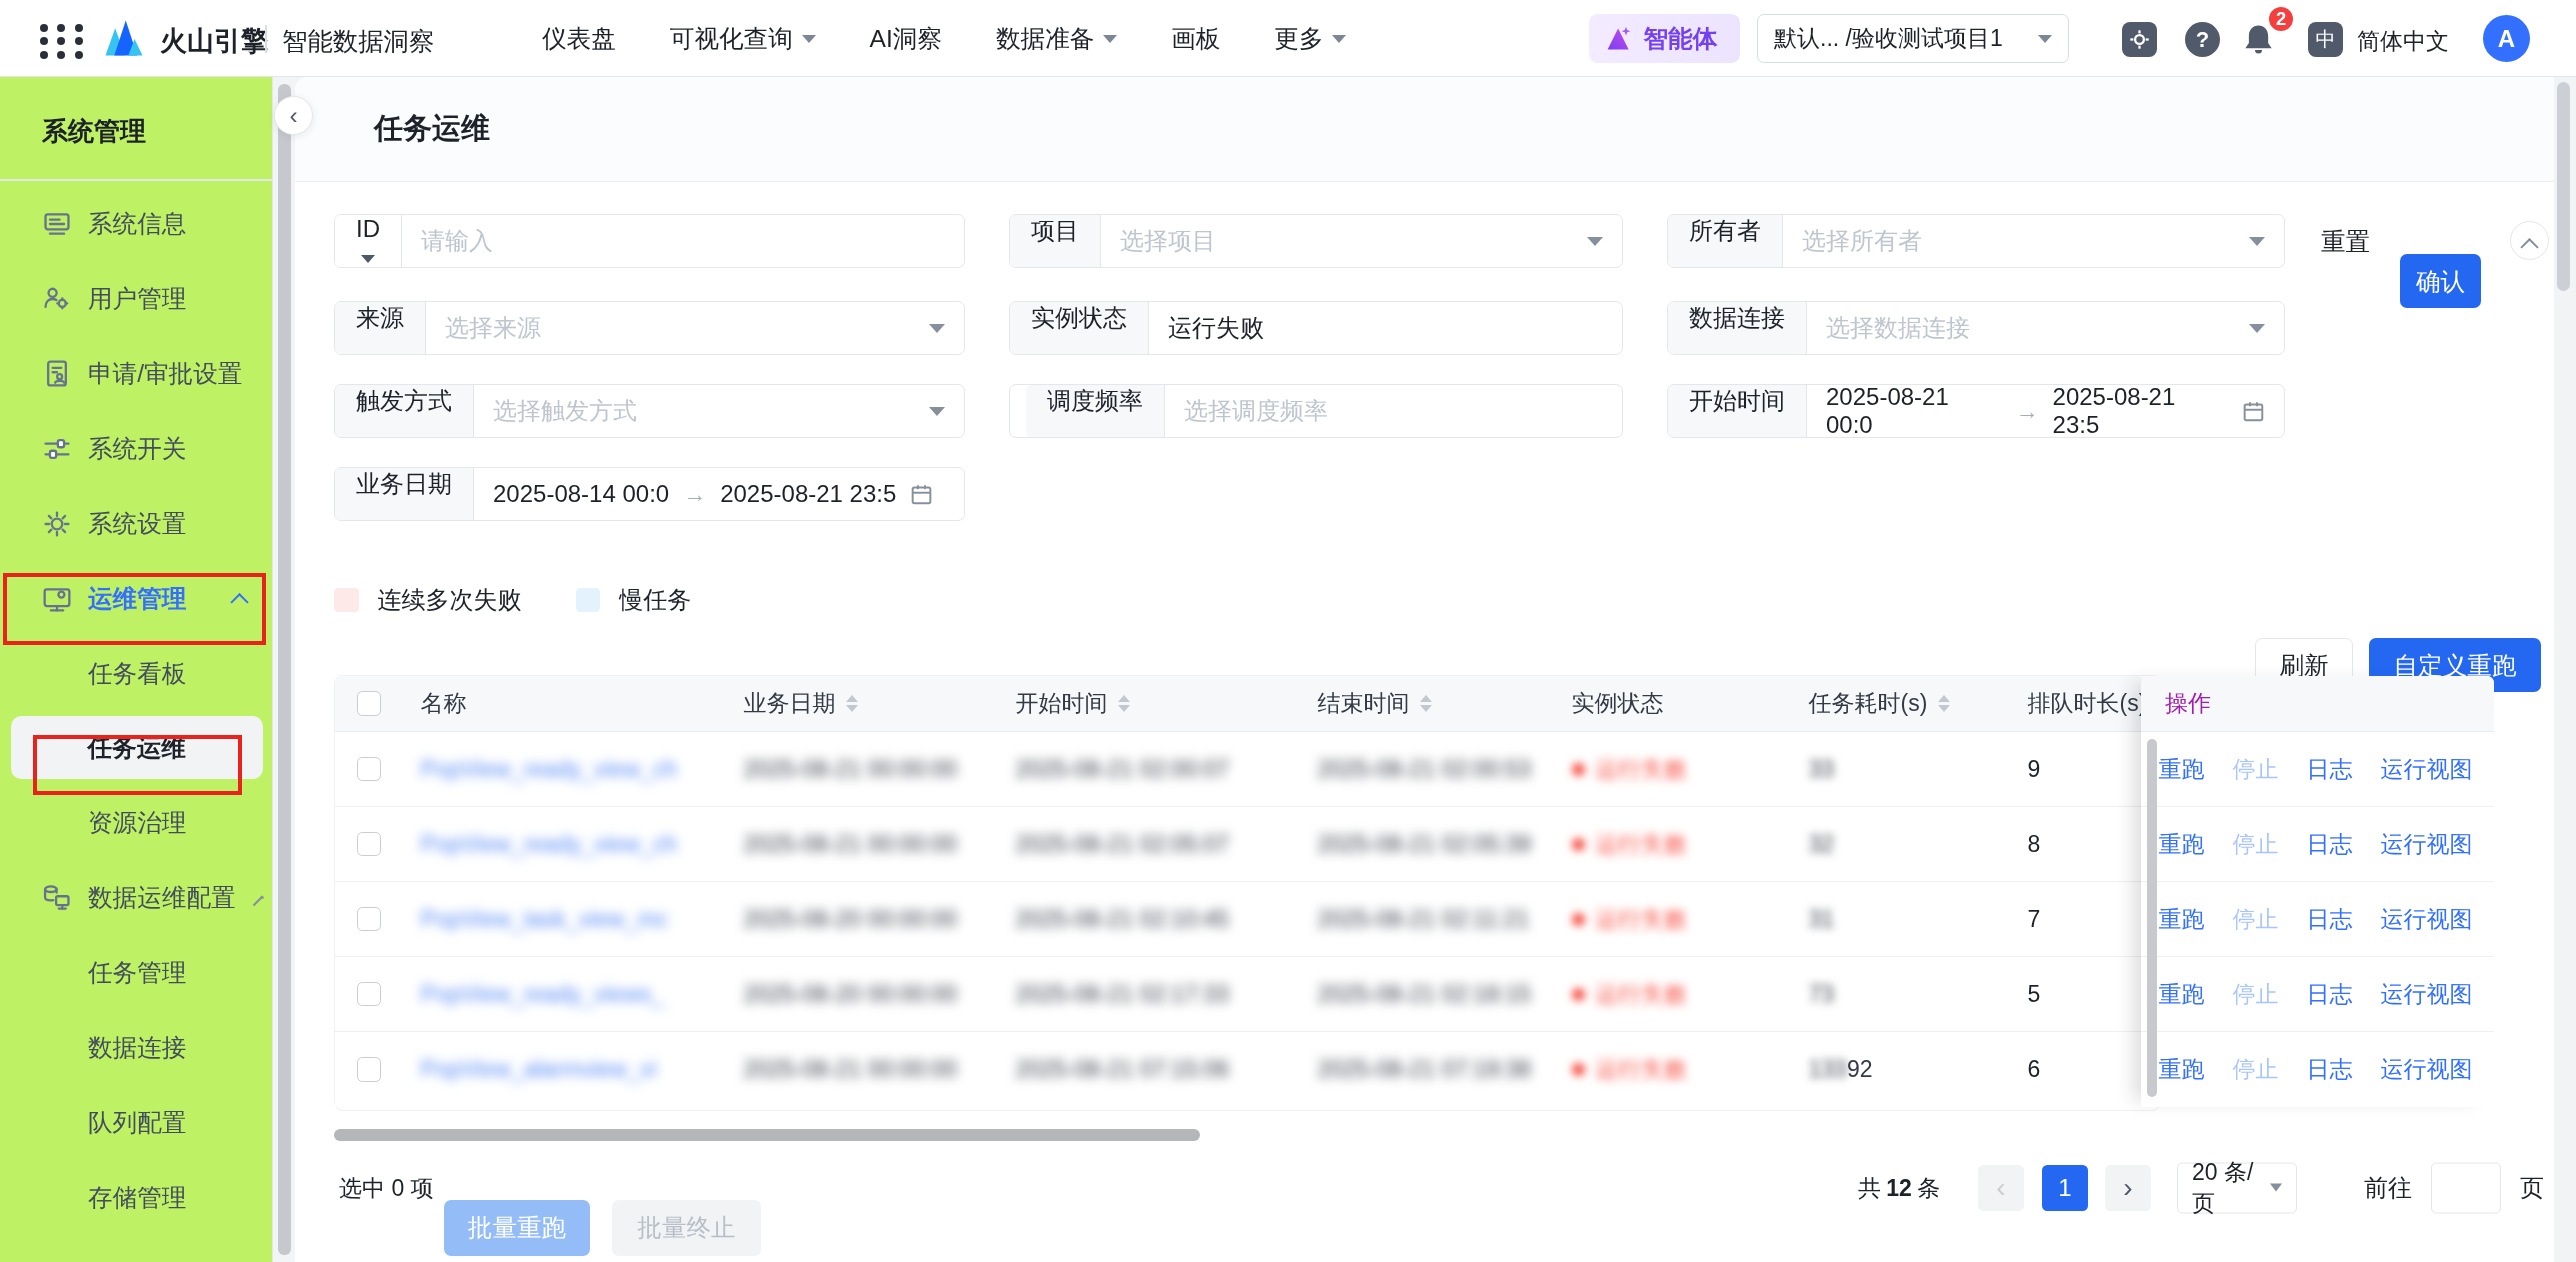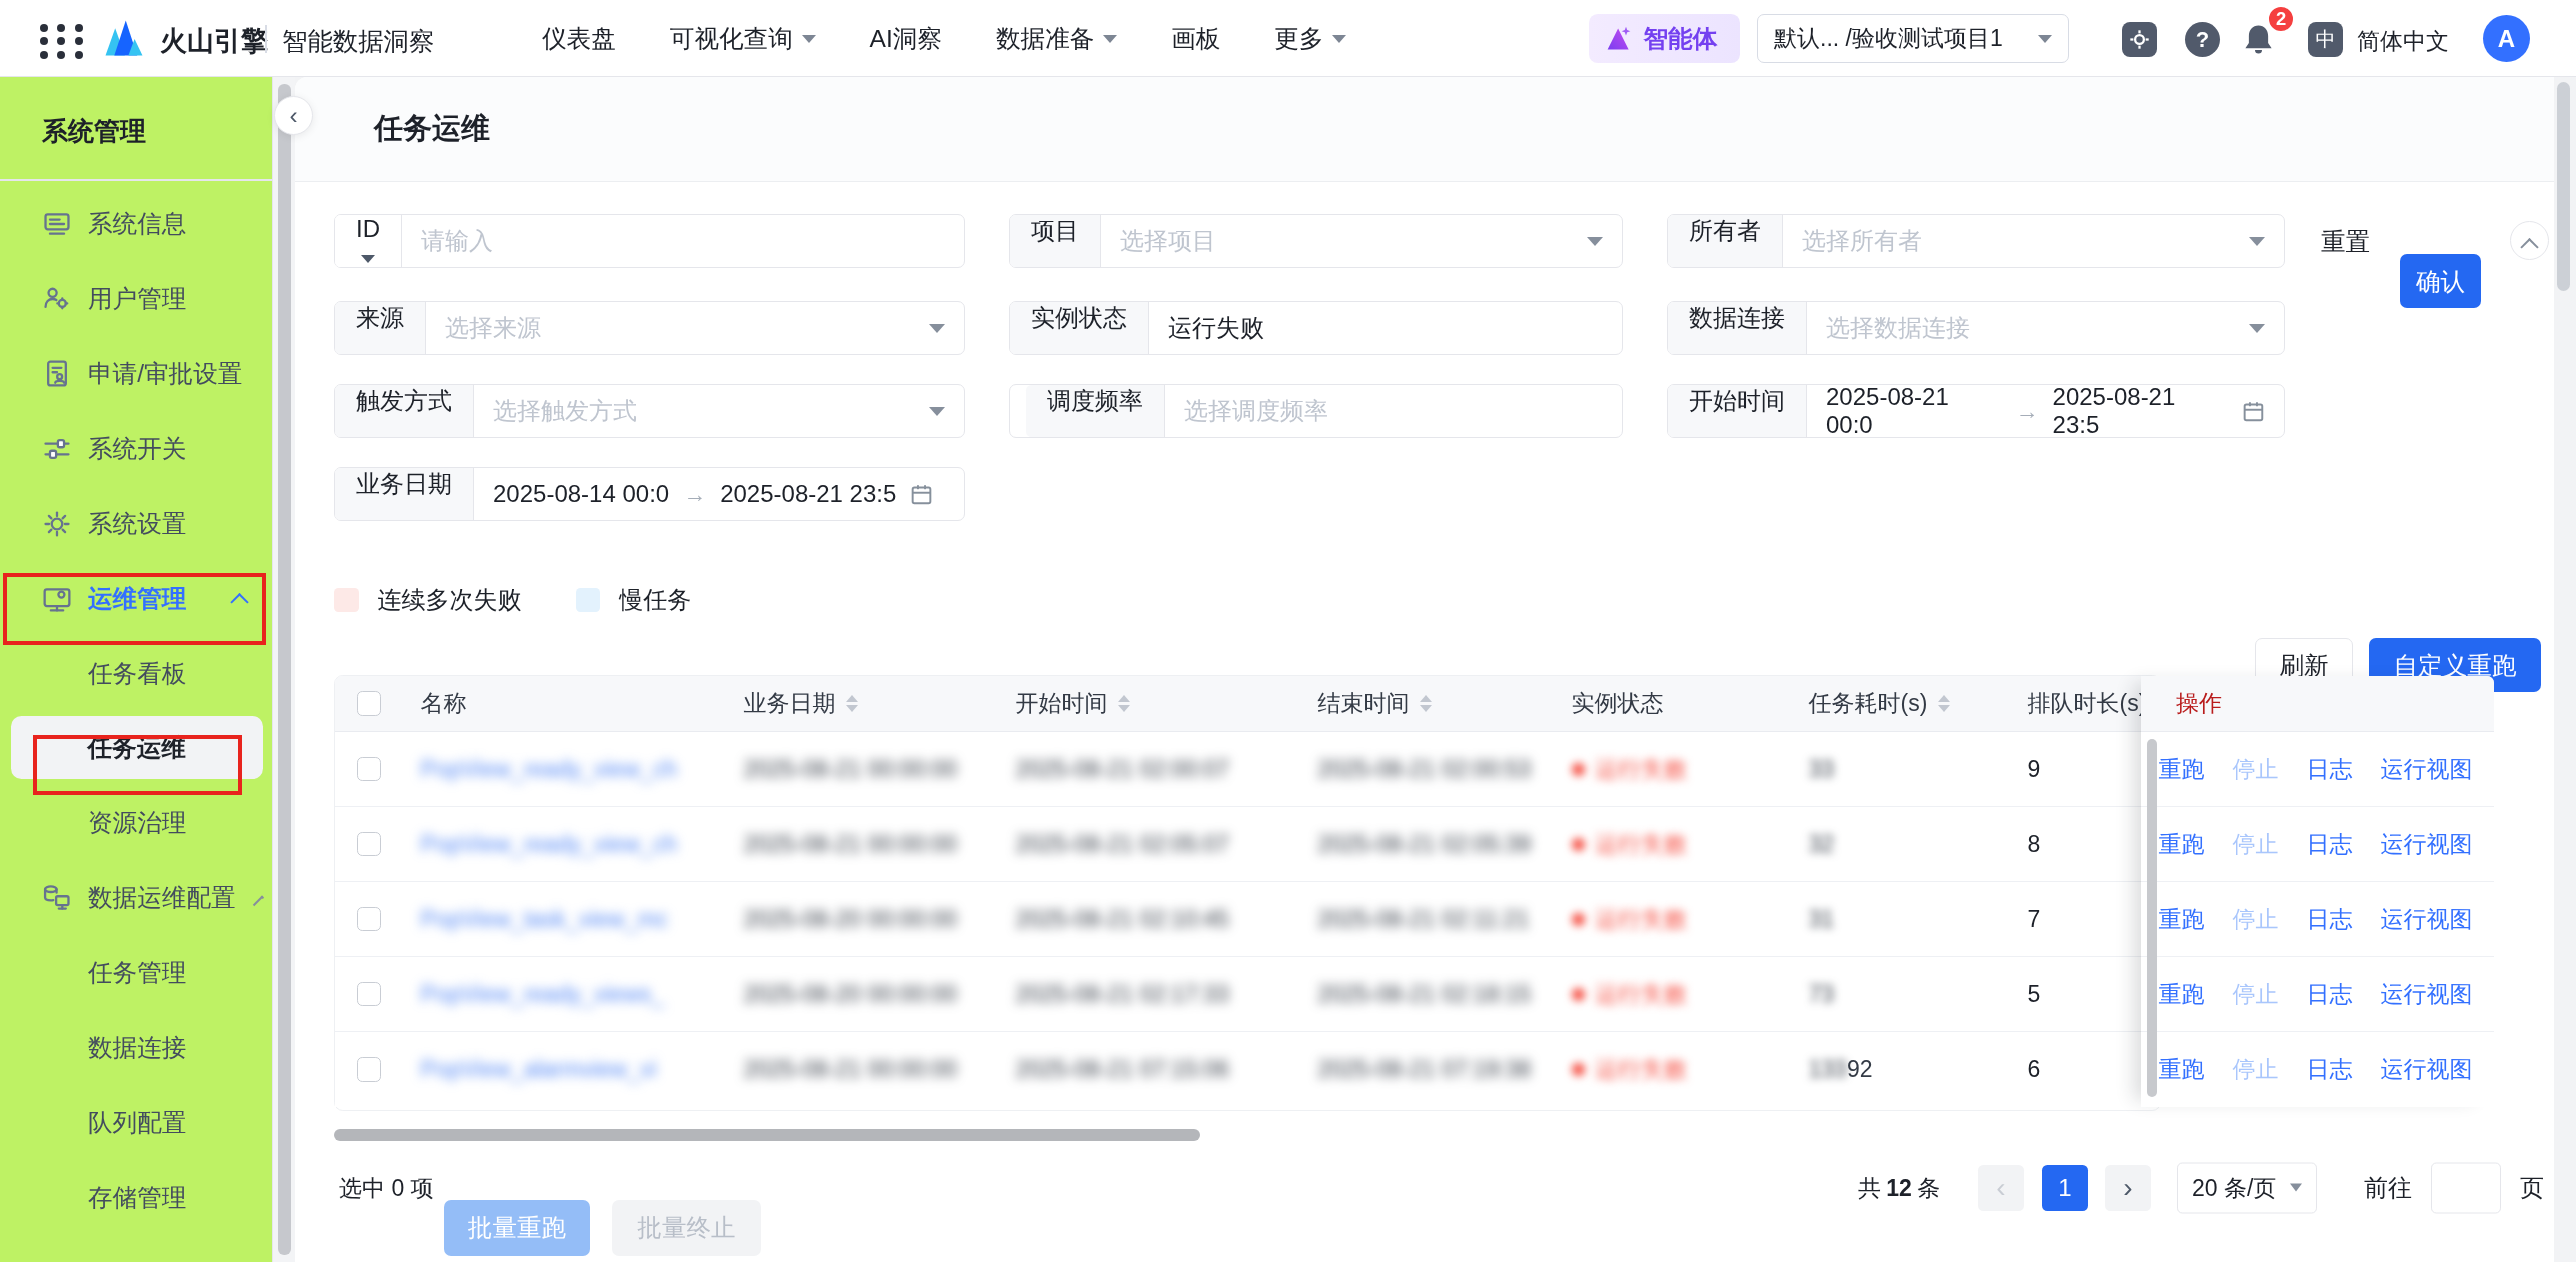--- a/index.html
+++ b/index.html
@@ -112,42 +112,42 @@
   .cbox { width:24.6px; height:24.6px; border:1.8px solid #c9cdd4; border-radius:5.3px; background:#fff; cursor:pointer; }
   .blur { filter:blur(5.3px); }
   .blur5 { filter:blur(4.4px); }
   .name-link { color:#5186f5; white-space:nowrap; cursor:pointer; }
   .cell-dim { color:#343b46; white-space:nowrap; }
   .dot { width:13px; height:13px; border-radius:50%; background:#f5483b; margin-right:10.5px; flex:0 0 auto; }
   .status-txt { color:#f5483b; white-space:nowrap; }
   .ops-panel { position:absolute; left:1806px; top:0; width:353px; height:431px; background:#fff;
     box-shadow:-14px 0 17.5px -7px rgba(31,35,41,.16); border-radius:0 7px 0 0; }
   .ops-head { height:56px; background:#f7f8fa; border-bottom:1.8px solid #e9ebf0; display:flex; align-items:center;
-    padding-left:35px; font-size:23px; color:#b91c1c; border-radius:0 7px 0 0; }
+    padding-left:24px; font-size:23px; color:#a21caf; border-radius:0 7px 0 0; }
   .ops-row { height:75px; border-bottom:1.8px solid #eef0f4; display:flex; align-items:center; gap:28px;
     padding-left:17.5px; font-size:23px; }
   .alink { color:#3370ff; cursor:pointer; white-space:nowrap; }
   .alink.disabled { color:#a9c6fc; }
   .v-scroll { position:absolute; right:2.6px; top:63px; width:10.5px; height:358px; background:#c7c9cd; border-radius:5.3px; }
   .h-scroll { position:absolute; left:39px; top:1052px; width:866px; height:12.3px; background:#b4b6ba; border-radius:6.1px; }
 
   
   .footer { position:absolute; left:0; top:1071px; width:2259px; height:79px; }
   .footer > div { position:absolute; top:50%; transform:translateY(-50%); }
   .sel-text { left:44px; font-size:23px; white-space:nowrap; }
   .batch-rerun { left:149px; width:146px; height:56px; background:#94bdf7; color:#fff; }
   .batch-stop  { left:317px; width:149px; height:56px; background:#f2f3f5; color:#b8bec8; }
   .total { left:1563px; font-size:23px; white-space:nowrap; }
   .total b { margin:0 5.3px; }
   .pg { width:46px; height:46px; border-radius:5.3px; background:#f2f3f5; color:#4e5969;
     display:flex; align-items:center; justify-content:center; font-size:28px; cursor:pointer; }
   .pg.prev { left:1683px; color:#c9cdd4; }
   .pg.cur  { left:1747px; background:#2468f2; color:#fff; font-size:24px; }
   .pg.next { left:1810px; }
-  .psize { left:1882px; width:140px; height:51px; border:1.8px solid #e5e6eb; border-radius:5.3px; background:#fff;
+  .psize { left:1882px; width:120px; height:51px; border:1.8px solid #e5e6eb; border-radius:5.3px; background:#fff;
     display:flex; align-items:center; padding:0 14px; gap:10.5px; font-size:23px; cursor:pointer; }
   .psize .f-caret { border-top-width:8px; border-left-width:6.1px; border-right-width:6.1px; }
   .goto-lbl { left:2069px; font-size:24px; }
   .goto-input { left:2136px; width:70px; height:51px; border:1.8px solid #e5e6eb; border-radius:5.3px; background:#fff; }
   .goto-unit { left:2225px; font-size:24px; }
 
   .page-vscroll { position:absolute; left:2557px; top:82px; width:13px; height:1175px; z-index:6; }
   .page-vscroll .thumb { width:13px; height:209px; background:#ccd0d6; border-radius:7px; }
 
   svg { display:block; }

